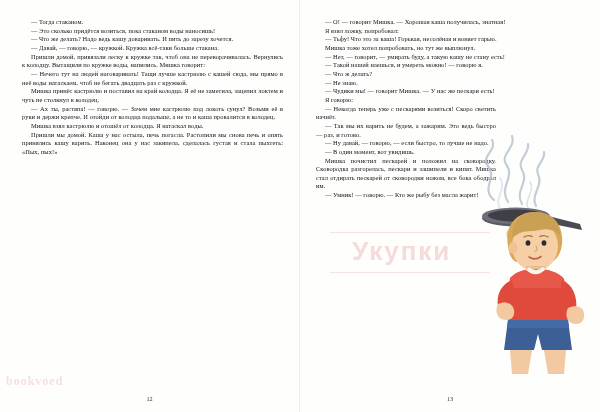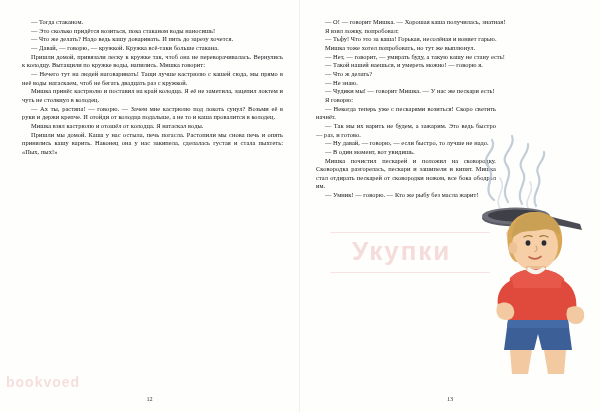--- a/index.html
+++ b/index.html
@@ -74,25 +74,26 @@
     font-weight: 700;
     letter-spacing: 2px;
     white-space: nowrap;
   }
   .wm-1 {
     font-size: 26px;
     left: 352px;
     top: 236px;
   }
   .wm-2 {
-    font-size: 14px;
+    font-size: 12px;
     left: 6px;
     top: 374px;
     color: rgba(214, 96, 96, 0.20);
     letter-spacing: 1px;
+    font-family: Liberation Serif, serif;
   }
   .wm-line {
     position: absolute;
     height: 1px;
     background: rgba(214, 96, 96, 0.16);
   }
 
   
   .illus {
     position: absolute;

